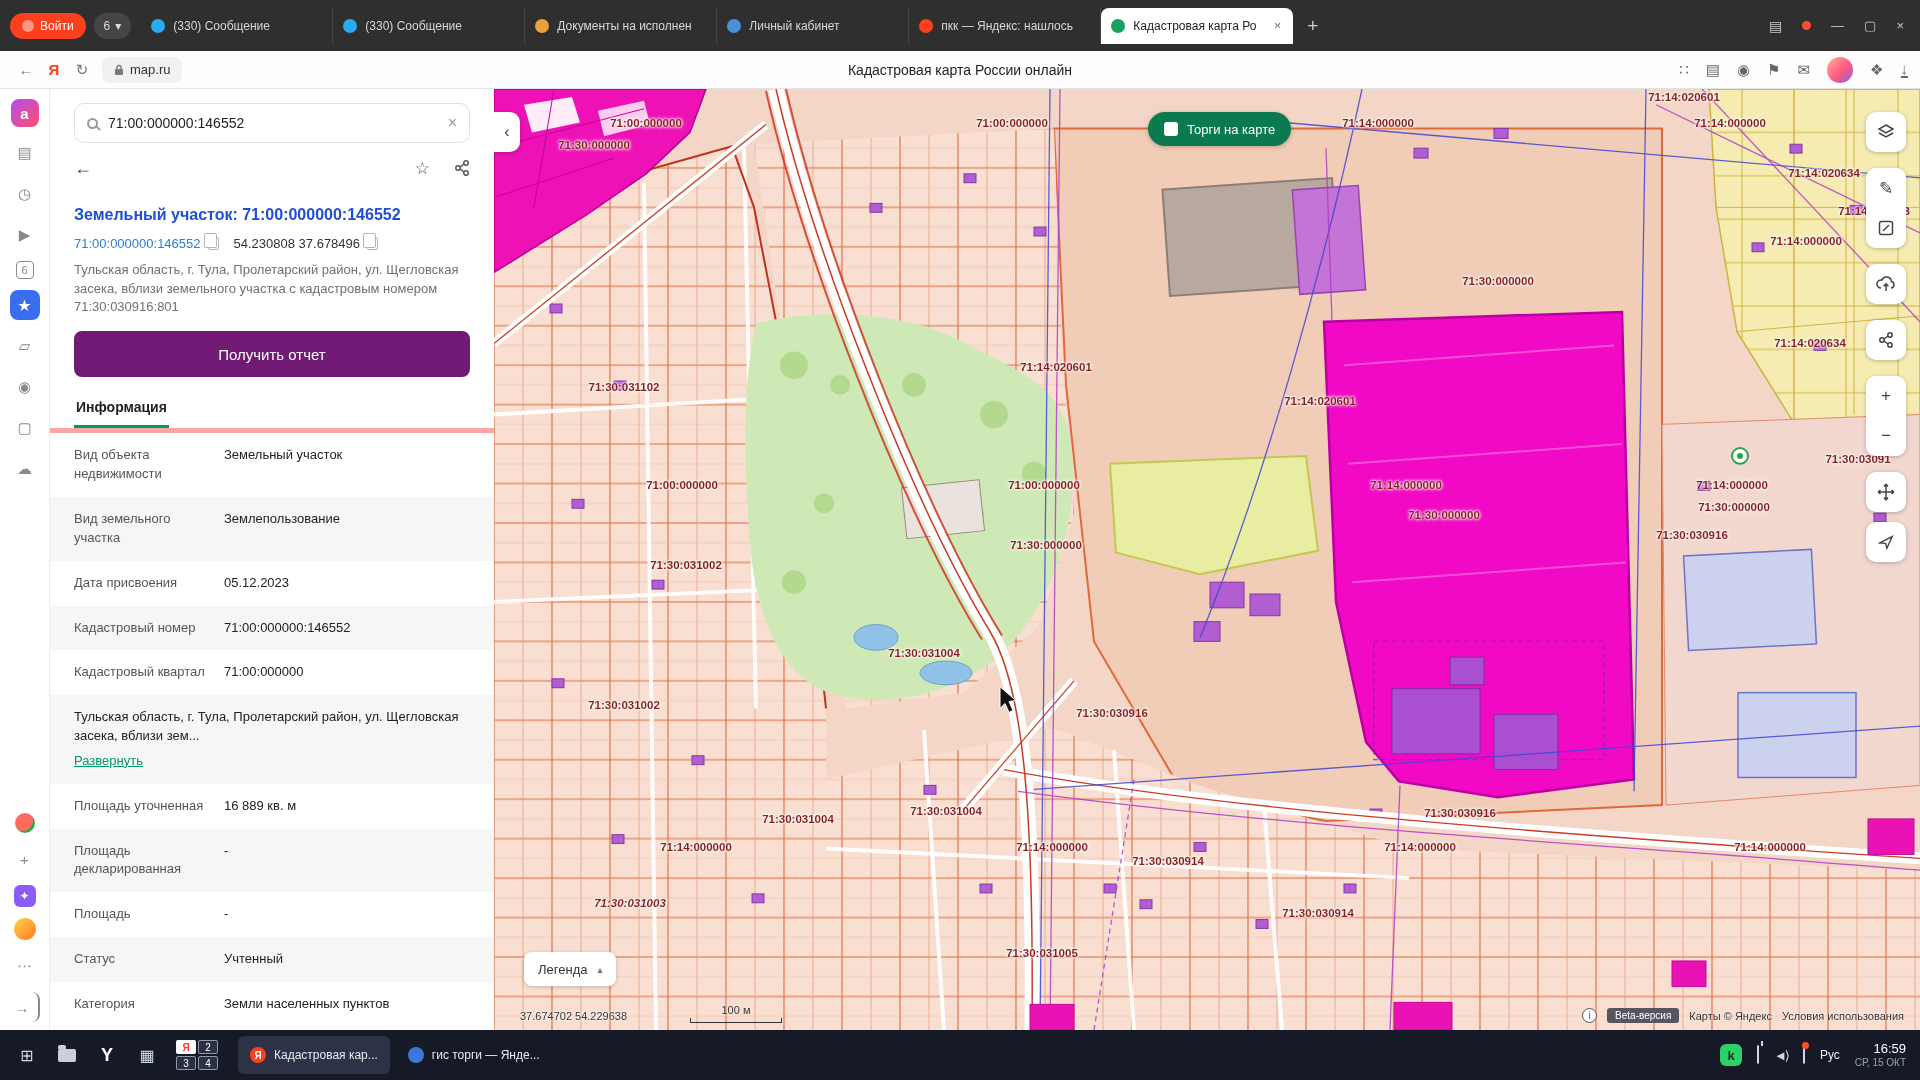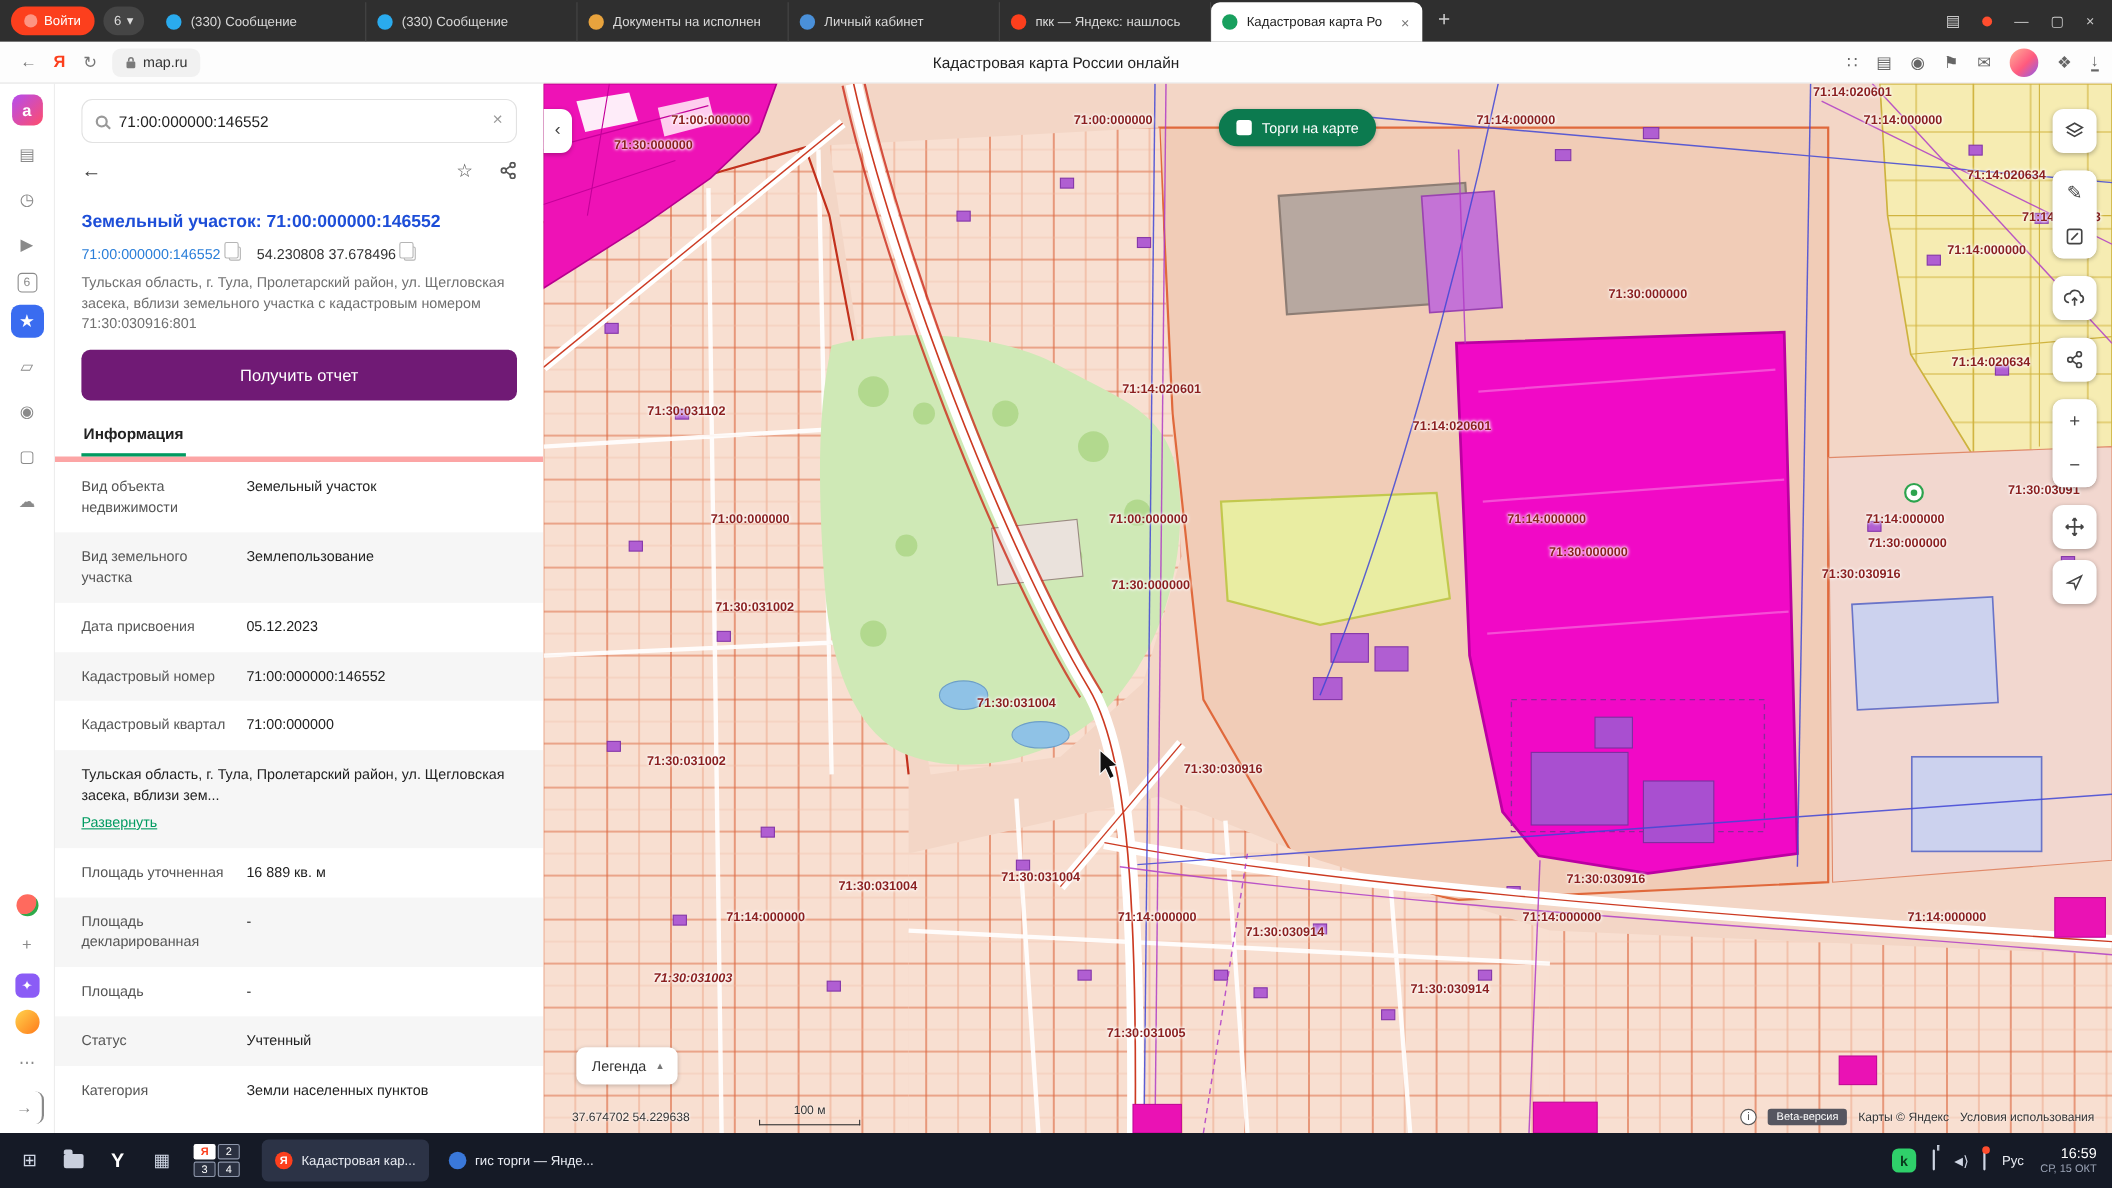--- a/index.html
+++ b/index.html
@@ -5,21 +5,21 @@
 *{margin:0;padding:0;box-sizing:border-box}
 html,body{width:1920px;height:1080px;overflow:hidden}
 body{font-family:"Liberation Sans",sans-serif;background:#fff}
 .screen{position:relative;width:1920px;height:1080px;display:flex;flex-direction:column}
 
 
 .tabbar{flex:0 0 38px;background:#2f2f2f;display:flex;align-items:center;padding-left:10px}
 .login-btn{background:#fc3f1d;color:#fff;font-size:12px;height:26px;border-radius:13px;display:flex;align-items:center;gap:6px;padding:0 12px;margin-right:8px;white-space:nowrap}
 .login-avatar{width:12px;height:12px;border-radius:50%;background:rgba(255,255,255,.45)}
 .tab-counter{height:26px;background:#454545;border-radius:13px;color:#ddd;font-size:12px;display:flex;align-items:center;gap:5px;padding:0 10px;margin-right:10px}
-.tabs{display:flex;height:38px;align-items:flex-end;min-width:0}
+.tabs{display:flex;height:51px;align-items:center;min-width:0}
 .tab{width:192px;height:36px;display:flex;align-items:center;gap:8px;padding:0 10px;color:#d8d8d8;font-size:12px;border-right:1px solid #464646;overflow:hidden}
 .tab.active{background:#fff;color:#222;border-radius:8px 8px 0 0;border-right:none}
 .tab .fav{width:14px;height:14px;border-radius:50%;flex:0 0 14px}
 .tab .lbl{flex:1;white-space:nowrap;overflow:hidden}
 .tab .close{color:#777;font-size:13px;padding:0 2px}
 .tab-new{color:#ccc;font-size:19px;padding:0 14px;line-height:38px}
 .tabbar-right{margin-left:auto;display:flex;align-items:center;gap:20px;padding:0 16px;color:#c9c9c9;font-size:13px}
 .panels-glyph{font-size:14px}
 .notif-dot{width:9px;height:9px;background:#ff4d2e;border-radius:50%}
 
@@ -74,21 +74,21 @@
 .irow .lab{flex:0 0 150px;color:#555;padding-right:14px}
 .irow .val{flex:1;color:#222}
 .expand-link{display:inline-block;color:#019b61;margin-top:6px;text-decoration:underline;cursor:pointer}
 
 
 .map{flex:1;position:relative;overflow:hidden;background:#f3d7c7}
 .map-svg{position:absolute;inset:0;width:100%;height:100%}
 .map-labels{position:absolute;inset:0;pointer-events:none;overflow:hidden}
 .map-label{position:absolute;transform:translate(-50%,-50%);font-size:11.5px;font-weight:bold;color:#8a1f1f;white-space:nowrap;text-shadow:0 0 2px #fff,0 0 3px #fff,0 0 4px #fff}
 .collapse-btn{position:absolute;left:0;top:23px;width:26px;height:40px;background:#fff;border-radius:0 10px 10px 0;box-shadow:0 1px 4px rgba(0,0,0,.25);display:flex;align-items:center;justify-content:center;color:#444;font-size:16px}
-.torgi-btn{position:absolute;left:614px;top:23px;height:34px;background:#0c7a4f;border-radius:17px;color:#fff;font-size:13px;display:flex;align-items:center;gap:9px;padding:8px 16px;box-shadow:0 1px 4px rgba(0,0,0,.25)}
+.torgi-btn{position:absolute;left:654px;top:23px;height:34px;background:#0c7a4f;border-radius:17px;color:#fff;font-size:13px;display:flex;align-items:center;gap:9px;padding:8px 16px;box-shadow:0 1px 4px rgba(0,0,0,.25)}
 .torgi-check{width:14px;height:14px;border-radius:3px;background:#fff}
 .map-controls{position:absolute;right:14px;top:23px;display:flex;flex-direction:column;align-items:center}
 .mc-btn{width:40px;height:40px;background:#fff;display:flex;align-items:center;justify-content:center;font-size:17px;color:#444;border-radius:10px;box-shadow:0 1px 4px rgba(0,0,0,.25)}
 .mc-group{background:#fff;border-radius:10px;box-shadow:0 1px 4px rgba(0,0,0,.25);display:flex;flex-direction:column;overflow:hidden}
 .mc-group .mc-btn{box-shadow:none;border-radius:0}
 .mc-gap{height:16px}
 .mc-gap-s{height:10px}
 .legend-btn{position:absolute;left:30px;bottom:44px;height:34px;background:#fff;border-radius:8px;box-shadow:0 1px 4px rgba(0,0,0,.2);display:flex;align-items:center;gap:10px;padding:0 14px;font-size:13px;color:#333}
 .legend-chevron{font-size:10px;color:#777}
 .coords-label{position:absolute;left:26px;bottom:8px;font-size:11px;color:#333;text-shadow:0 0 2px #fff,0 0 3px #fff}

